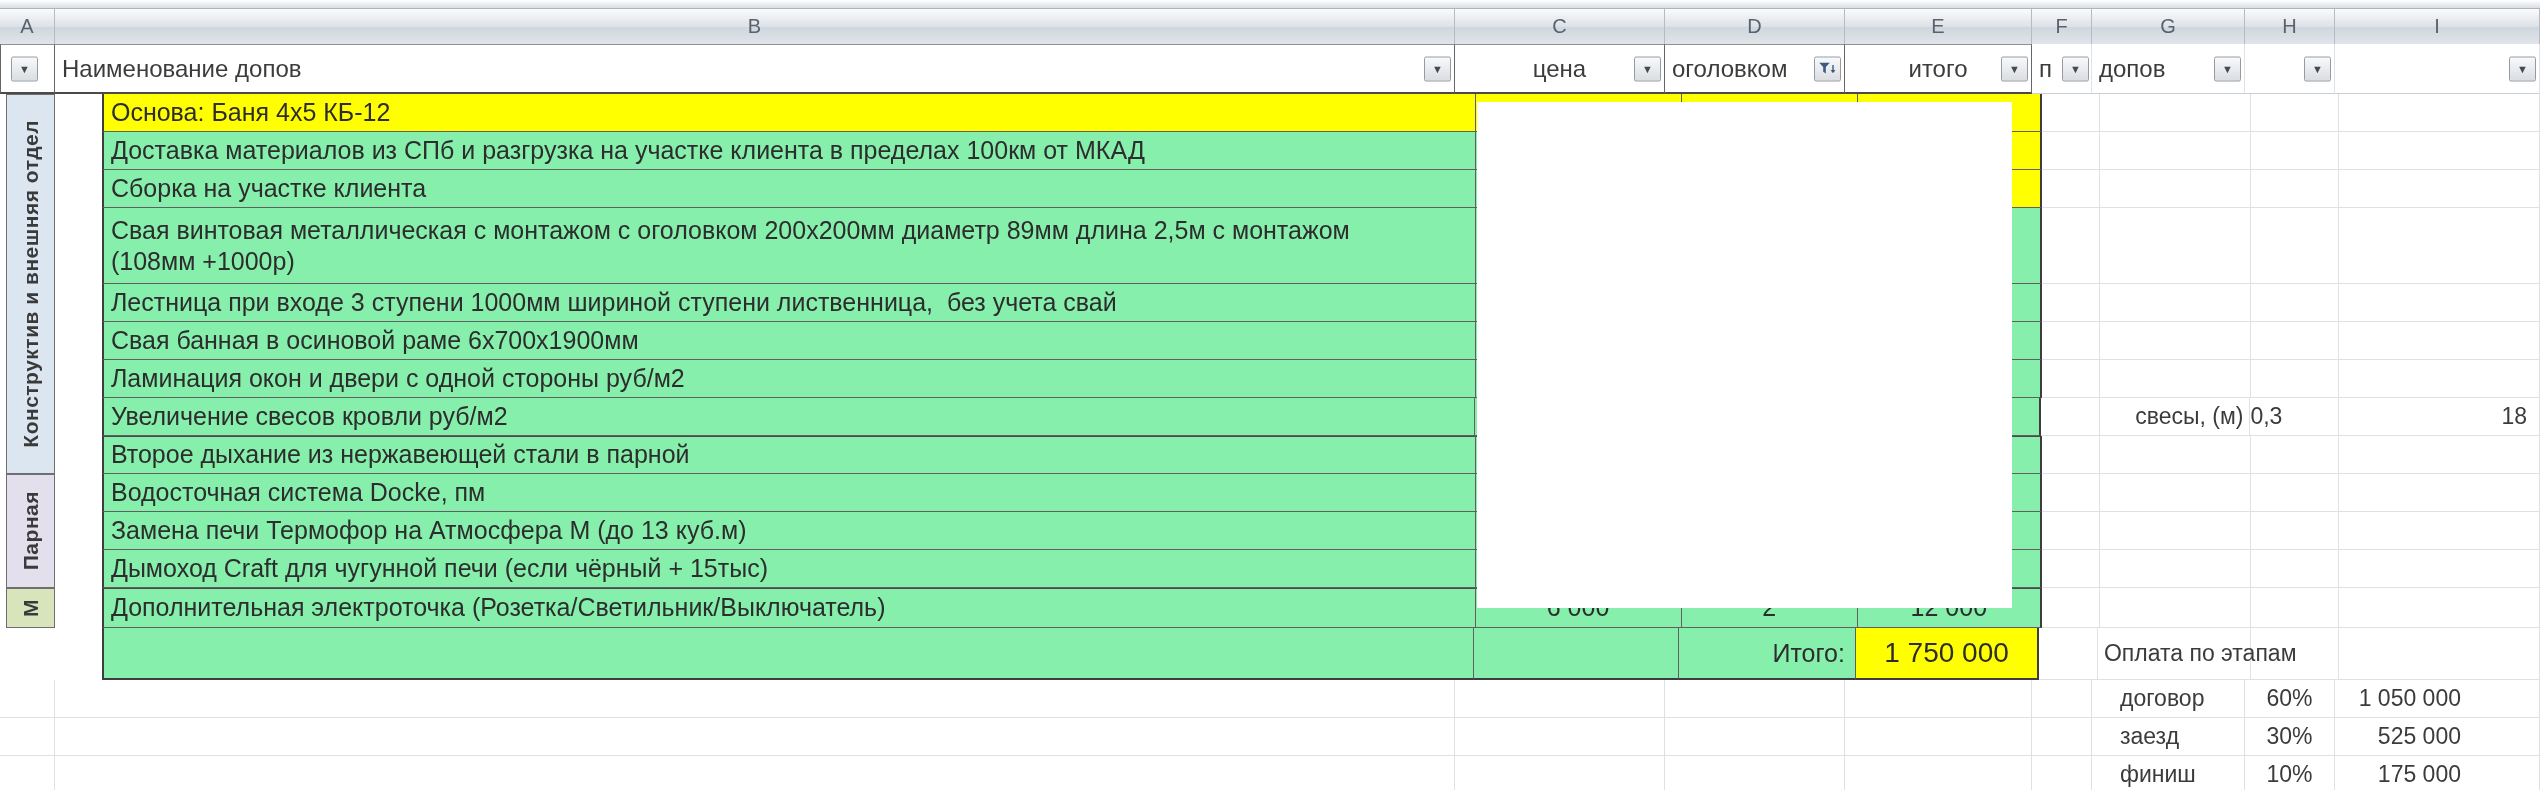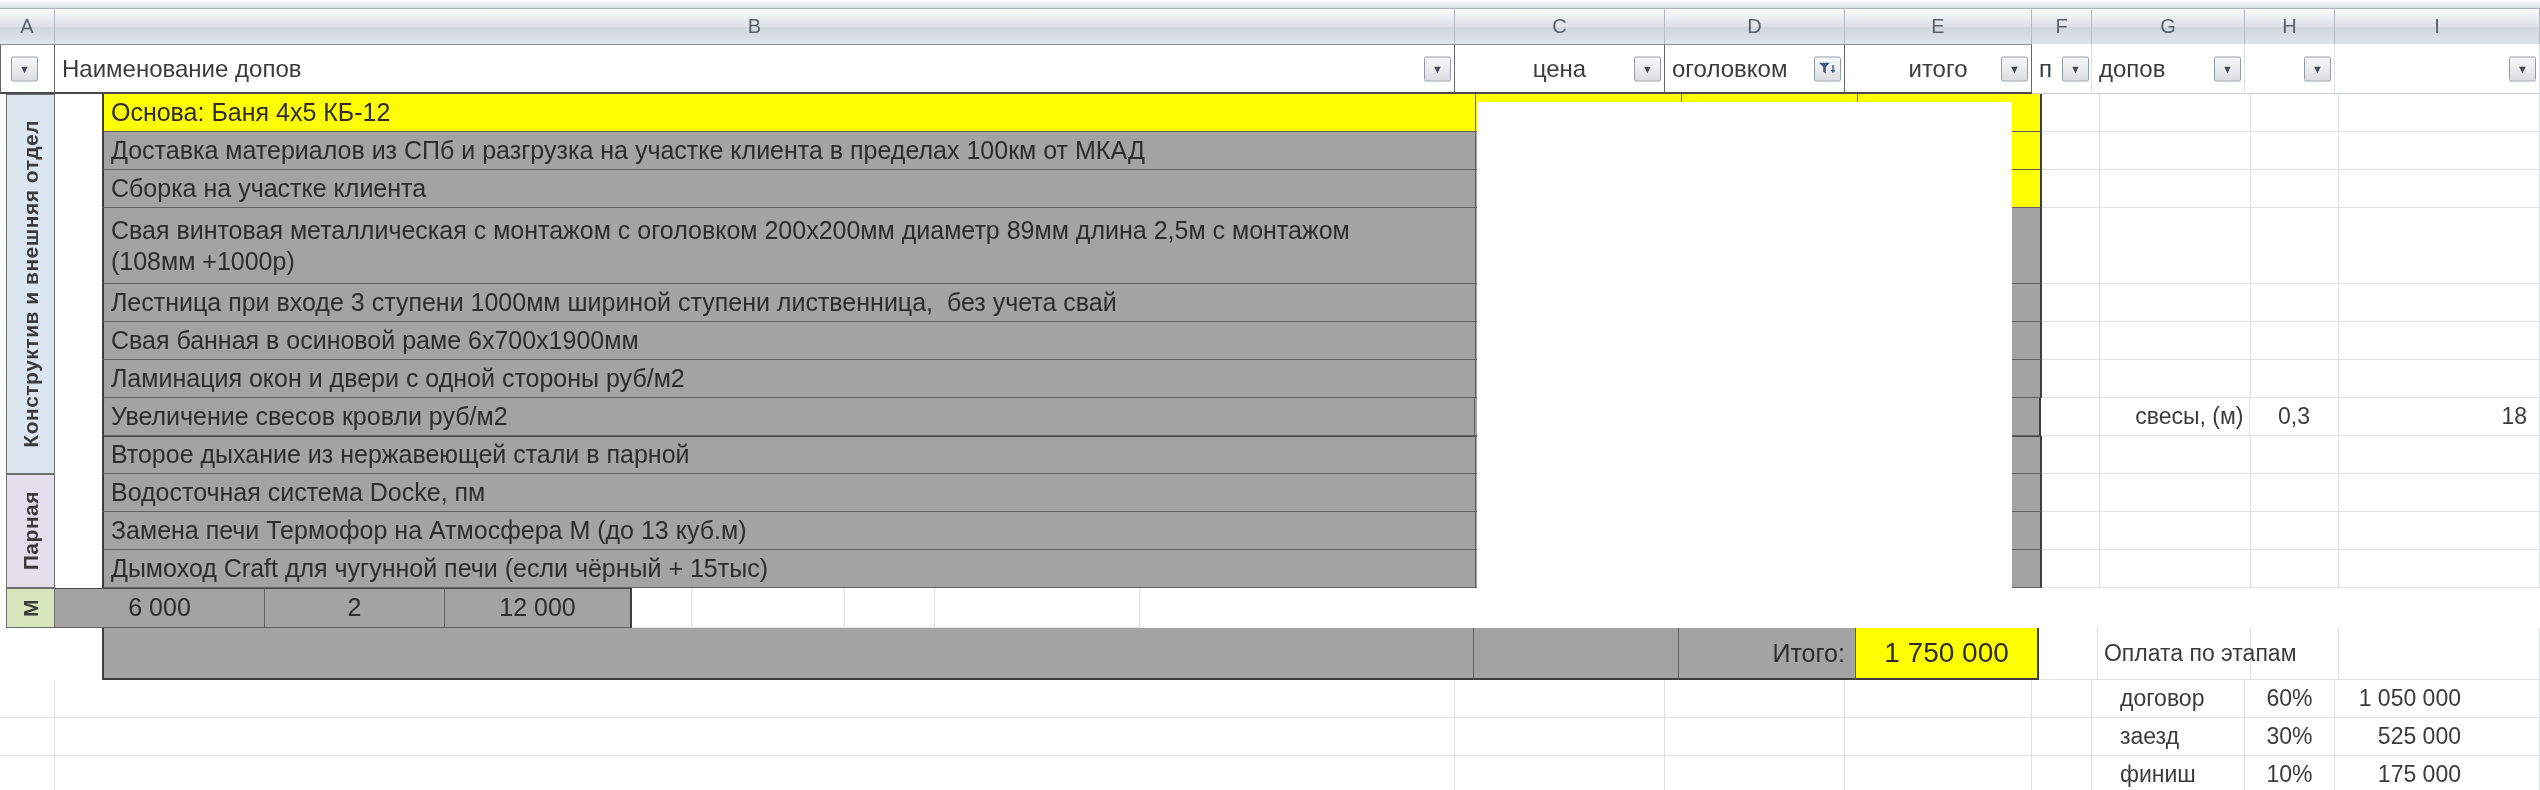--- a/index.html
+++ b/index.html
@@ -28,32 +28,32 @@
   .dd{position:absolute;right:3px;top:50%;transform:translateY(-50%);width:27px;height:25px;
       box-sizing:border-box;background:linear-gradient(#f8f9fa,#dadde1);border:1px solid #959ba3;
       border-radius:2px;display:flex;align-items:center;justify-content:center;
       font-size:11px;color:#434a52;}
   .dd-a{left:10px;right:auto;}
   
   .r{display:flex;}
   .h38{height:38px}.h76{height:76px}.h40{height:40px}.h52{height:52px}
   .acol{box-sizing:border-box;background:transparent;}
   .tc{box-sizing:border-box;border-right:1px solid #606060;border-bottom:1px solid #606060;
-      font-size:25px;color:#2d2d2d;display:flex;align-items:center;background:#a3a3a3;}
+      font-size:25px;color:#2d2d2d;display:flex;align-items:center;background:#86efac;}
   .tc.bcol{border-left:2px solid #3d3d3d;padding-left:7px;margin-left:48px;}
   .tc.bcol span{white-space:pre-wrap;line-height:31px;}
   .tc.ecol{border-right:2px solid #3d3d3d;}
   .tc.vnum{justify-content:center;}
   .rt .tc{box-shadow:inset 0 1px 0 #4a4a4a;}
   .trow .tc{border-bottom:2px solid #3d3d3d;}
   .gc{box-sizing:border-box;border-right:1px solid #dde1e6;border-bottom:1px solid #dde1e6;
       display:flex;align-items:center;font-size:23px;color:#3b3b3b;}
   .yellow{background:#ffff00;}
   .alignr{justify-content:flex-end;padding-right:6px;}
-  .alignc{justify-content:center;}
+  .alignc{}
   .itogo-d{justify-content:flex-end;padding-right:10px;}
   .total-val{justify-content:center;font-size:28px;}
   .pay-title{padding-left:6px;white-space:nowrap;overflow:visible;z-index:2;}
   .pay-name{padding-left:28px;}
   .pay-pct{justify-content:center;}
   .pay-amt{justify-content:flex-end;padding-right:78px;}
   .svesy-i{justify-content:flex-end;padding-right:12px;}
   
   .section{position:absolute;left:6px;width:49px;z-index:4;box-sizing:border-box;
            border:1px solid #6f6f6f;display:flex;align-items:center;justify-content:center;
@@ -313,20 +313,23 @@
     <div class="tc cd"></div>
     <div class="tc ecol ce"></div>
     <div class="gc cf"></div>
       <div class="gc cg"></div>
       <div class="gc ch"></div>
       <div class="gc ci"></div>
   </div>
 
   <div class="r h40 rt">
     <div class="acol ca"></div>
+    <div class="tc bcol cb">
+        <span>Дополнительная электроточка (Розетка/Светильник/Выключатель)</span>
+      </div>
     <div class="tc cc vnum">
         <span>6 000</span>
       </div>
     <div class="tc cd vnum">
         <span>2</span>
       </div>
     <div class="tc ecol ce vnum">
         <span>12 000</span>
       </div>
     <div class="gc cf"></div>

